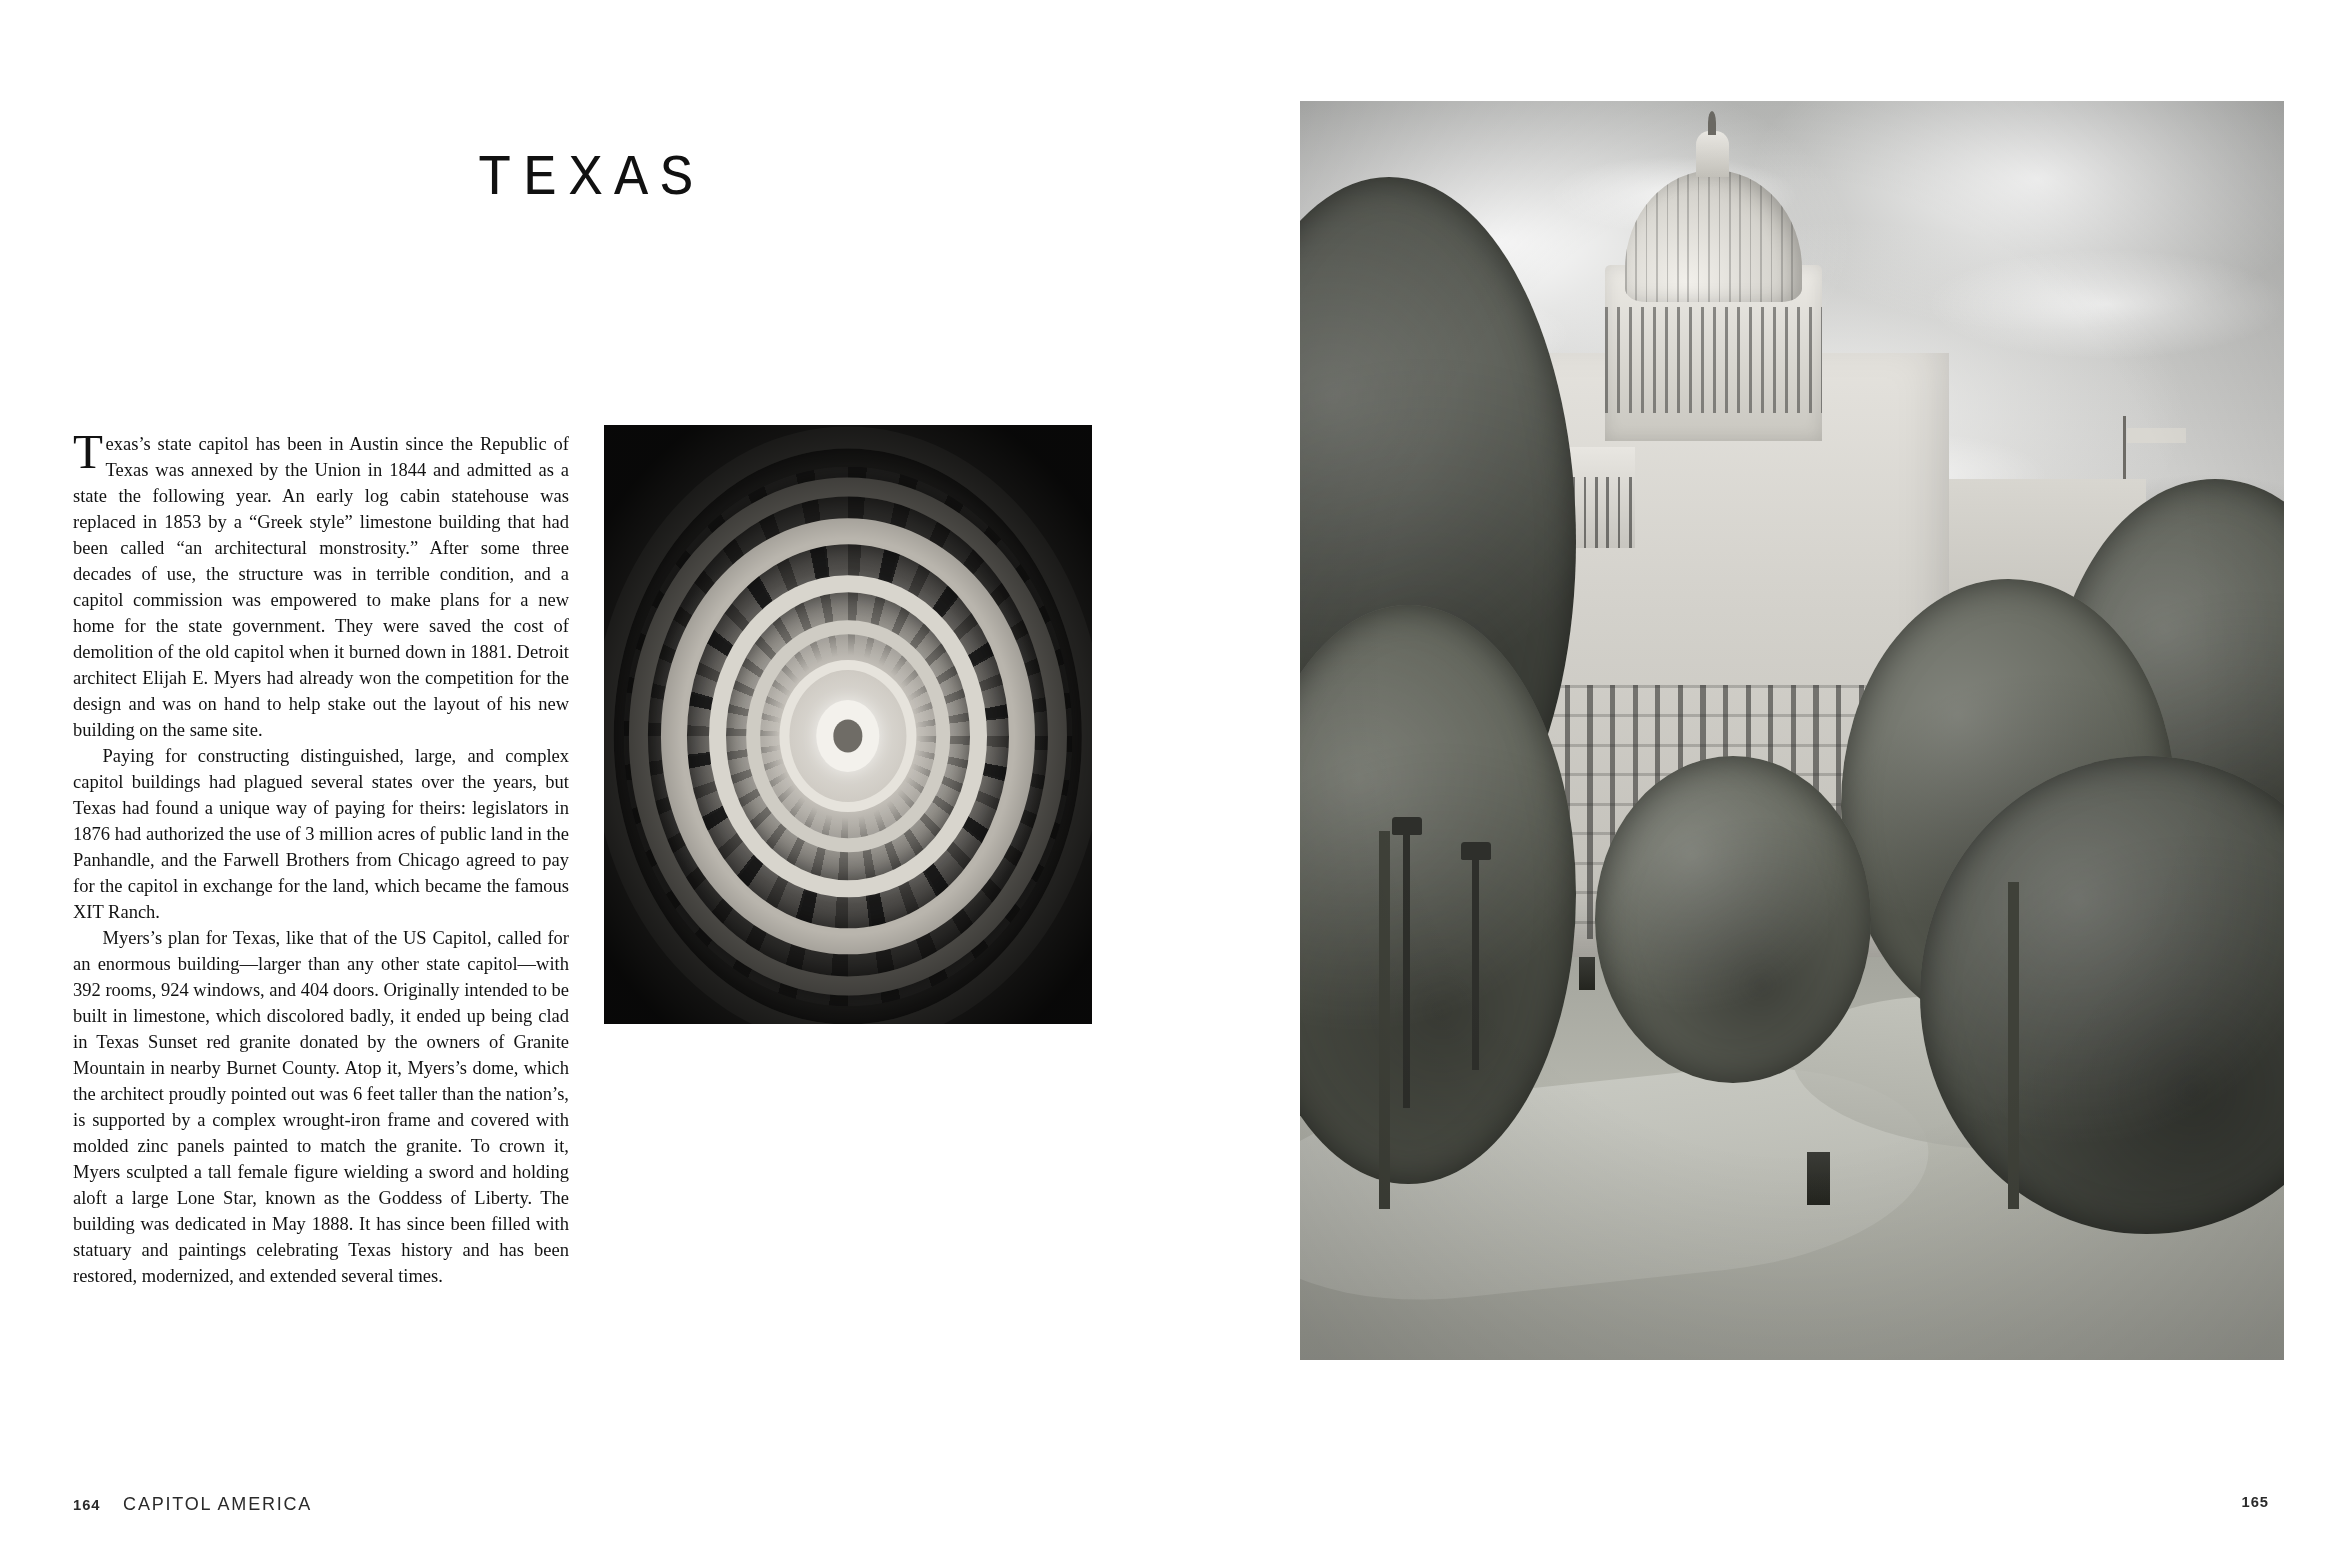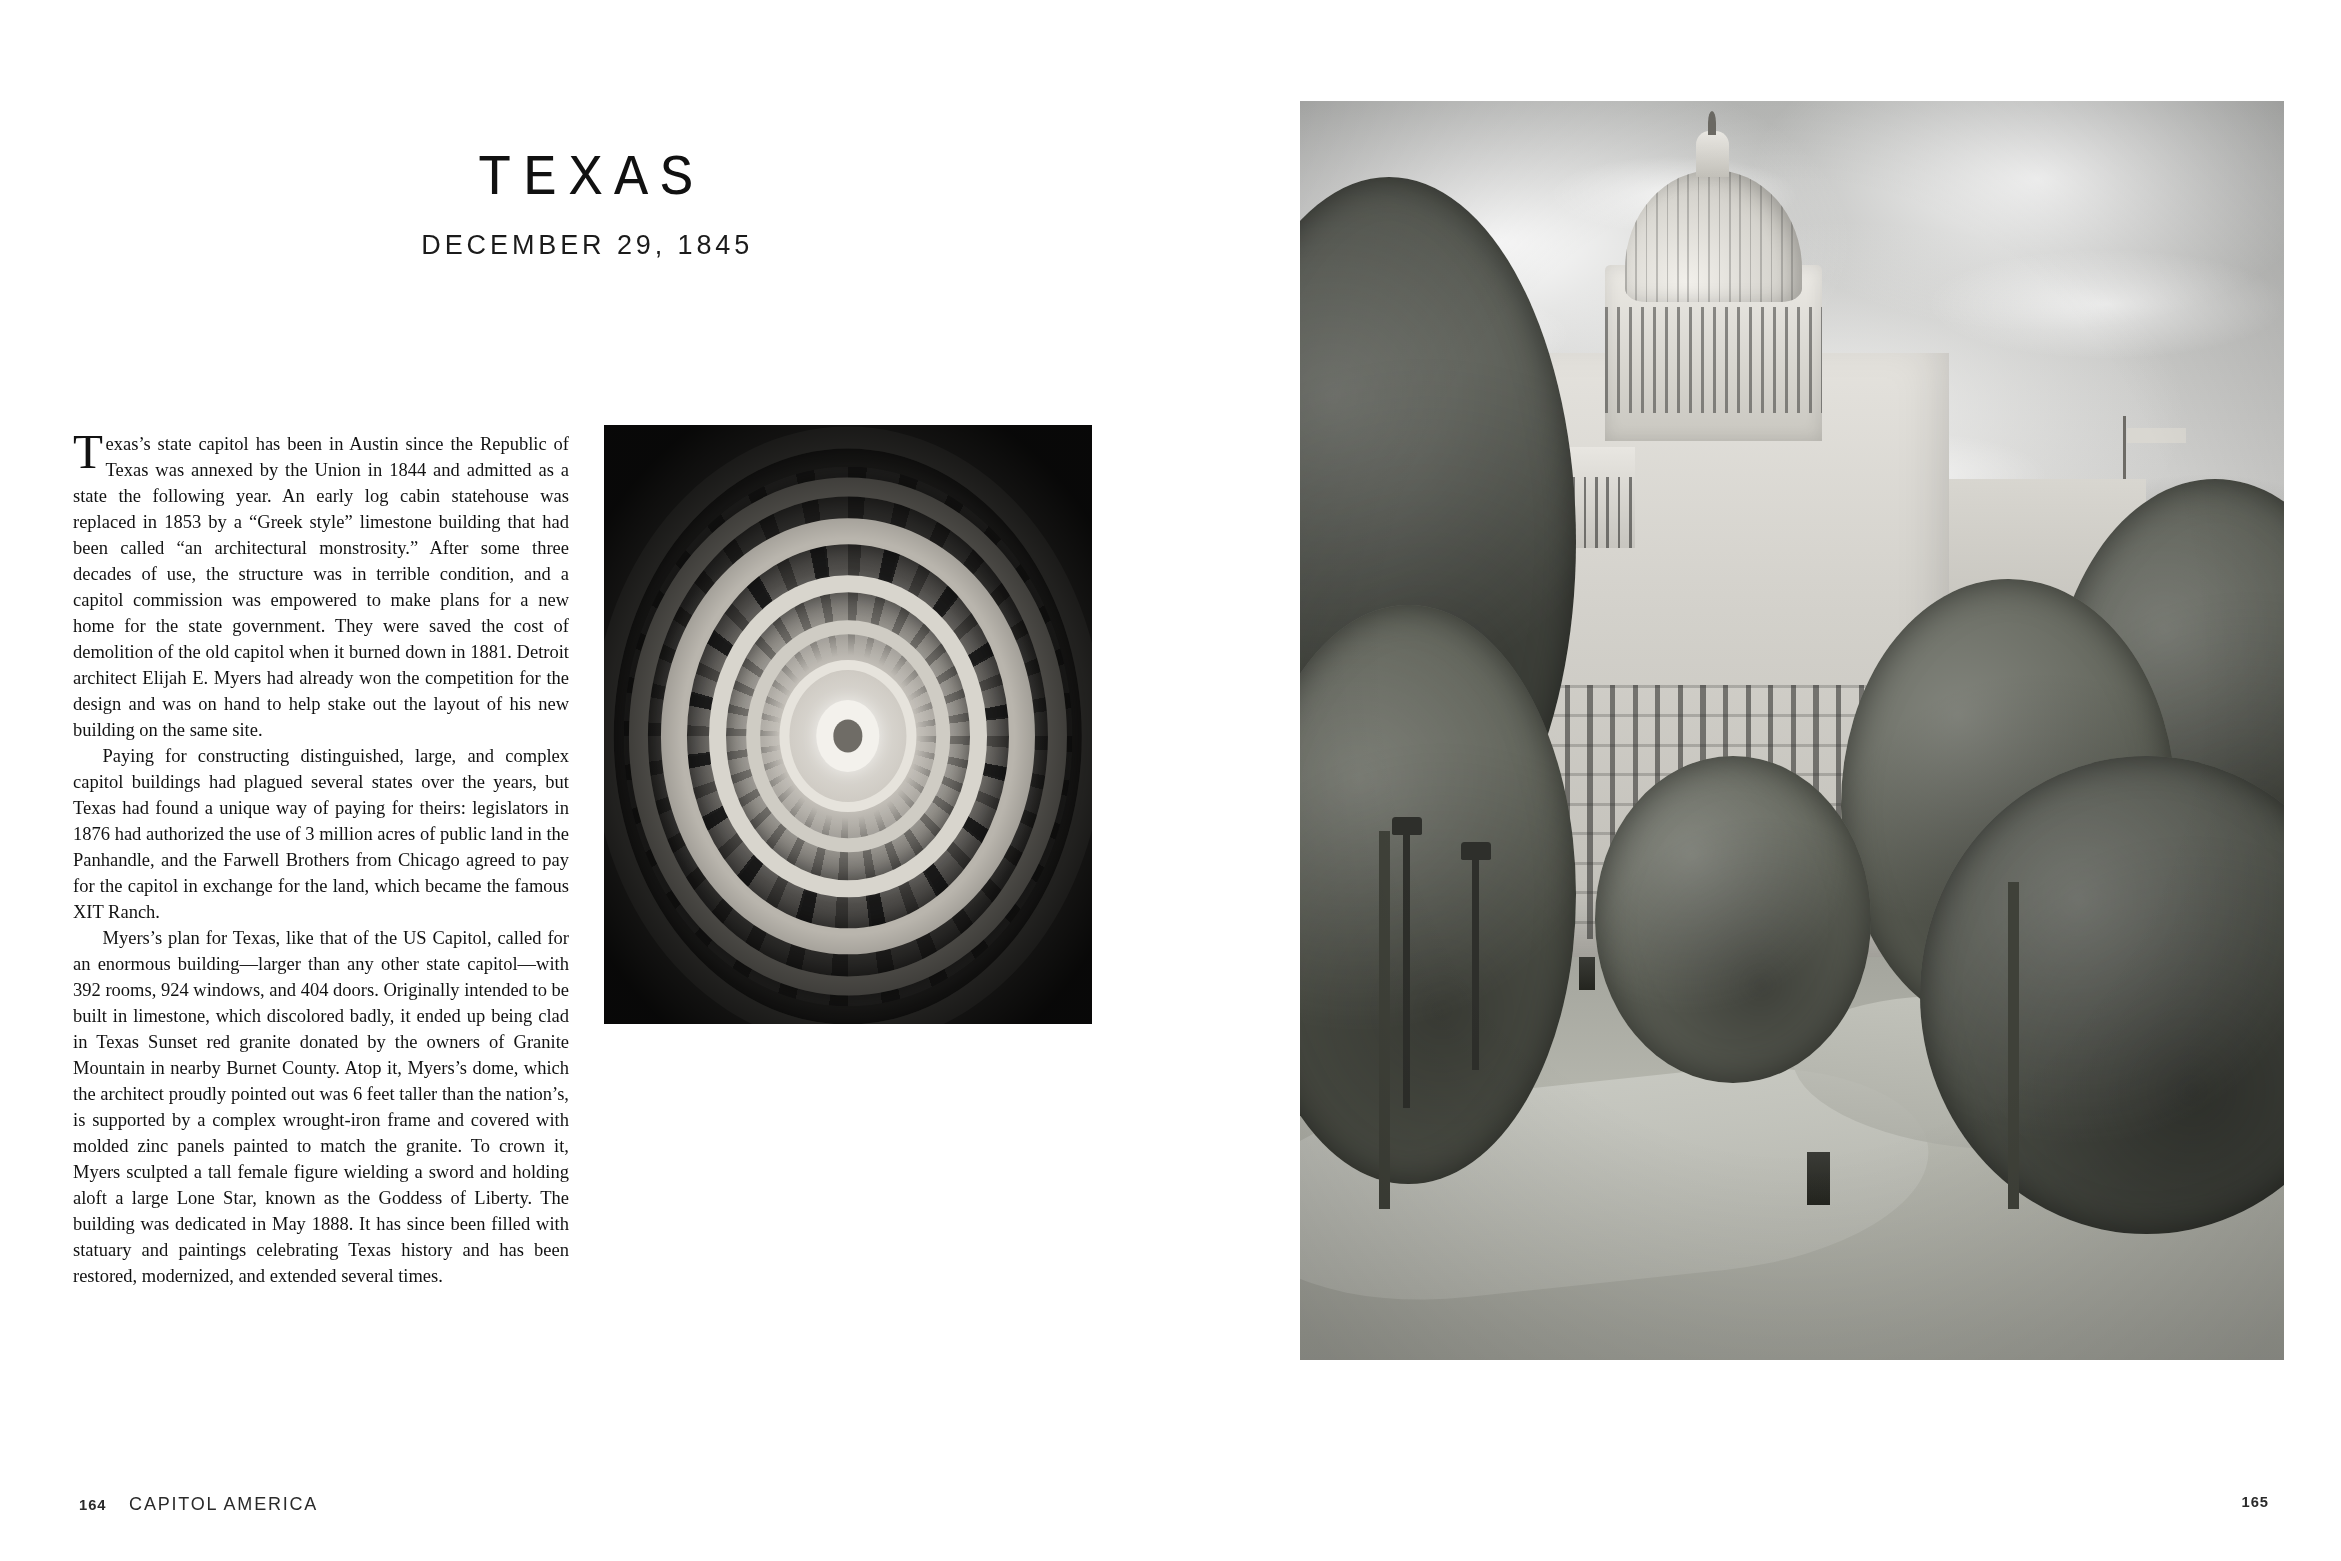--- a/index.html
+++ b/index.html
@@ -322,21 +322,20 @@
     position: absolute;
     left: 73px;
     top: 1494px;
     font-family: "Liberation Sans", sans-serif;
     font-size: 14.7px;
     letter-spacing: 1px;
     color: #2a2a2a;
     display: flex;
     align-items: baseline;
     gap: 22.6px;
-    margin-left: 6px;
   }
   .folio-left .num { font-weight: 700; font-size: 14.7px; }
   .folio-left .book { font-size: 18px; letter-spacing: 1.8px; }
   .folio-right {
     position: absolute;
     right: 73px;
     top: 1494px;
     font-family: "Liberation Sans", sans-serif;
     font-size: 14.7px;
     font-weight: 700;
@@ -345,21 +344,20 @@
   }
 </style>
 </head>
 <body>
 
 <div class="spread">
 
   <div class="page-left">
 
     <div class="title">TEXAS</div>
-    <div class="subtitle">DECEMBER 29, 1845</div>
 
     <div class="body-col">
       <p class="first"><span class="dropcap">T</span><span>exas’s state capitol has been in Austin since the Republic of Texas was annexed by the Union in 1844 and admitted as a state the following year. An early log cabin statehouse was replaced in 1853 by a “Greek style” limestone building that had been called “an architectural monstrosity.” After some three decades of use, the structure was in terrible condition, and a capitol commission was empowered to make plans for a new home for the state government. They were saved the cost of demolition of the old capitol when it burned down in 1881. Detroit architect Elijah E. Myers had already won the competition for the design and was on hand to help stake out the layout of his new building on the same site.</span></p>
       <p>Paying for constructing distinguished, large, and complex capitol buildings had plagued several states over the years, but Texas had found a unique way of paying for theirs: legislators in 1876 had authorized the use of 3 million acres of public land in the Panhandle, and the Farwell Brothers from Chicago agreed to pay for the capitol in exchange for the land, which became the famous XIT Ranch.</p>
       <p>Myers’s plan for Texas, like that of the US Capitol, called for an enormous building—larger than any other state capitol—with 392 rooms, 924 windows, and 404 doors. Originally intended to be built in limestone, which discolored badly, it ended up being clad in Texas Sunset red granite donated by the owners of Granite Mountain in nearby Burnet County. Atop it, Myers’s dome, which the architect proudly pointed out was 6 feet taller than the nation’s, is supported by a complex wrought-iron frame and covered with molded zinc panels painted to match the granite. To crown it, Myers sculpted a tall female figure wielding a sword and holding aloft a large Lone Star, known as the Goddess of Liberty. The building was dedicated in May 1888. It has since been filled with statuary and paintings celebrating Texas history and has been restored, modernized, and extended several times.</p>
     </div>
 
     <div class="dome-photo">
       <div class="dome-inner">
         <div class="ring r1"></div>

